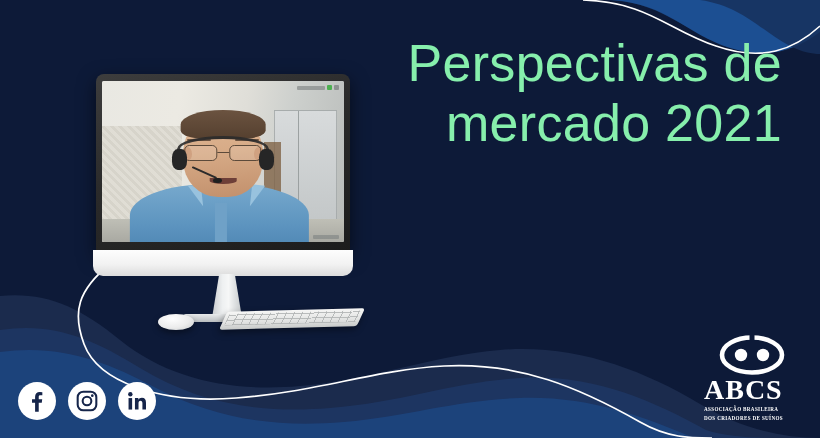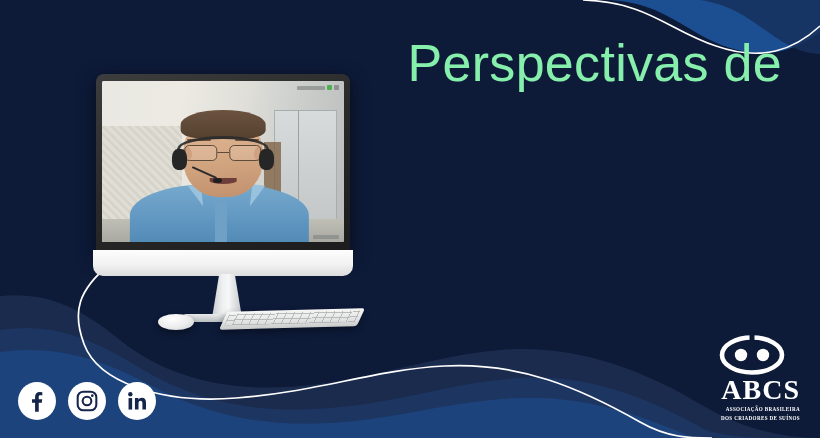--- a/index.html
+++ b/index.html
@@ -291,21 +291,21 @@
     display:flex; align-items:center; justify-content:center;
     cursor:pointer;
   }
   .social-btn svg { display:block; }
 
   
   .logo {
     position:absolute;
     right:20px; bottom:16px;
     width:96px;
-    text-align:right;
+    text-align:left;
     z-index:7;
   }
   .logo-mark { display:block; margin:0 auto 1px auto; }
   .logo-word {
     display:block;
     color:#ffffff;
     font-family:"Liberation Serif", serif;
     font-weight:700;
     font-size:28px;
     line-height:1;
@@ -392,20 +392,21 @@
     </div>
     <div class="imac-chin"></div>
     <div class="imac-neck"></div>
     <div class="imac-foot"></div>
     <div class="keyboard"></div>
     <div class="mouse"></div>
   </div>
 
   <div class="title-block">
     <span class="title-line">Perspectivas de</span>
+    <span class="title-line">mercado 2021</span>
   </div>
 
   <div class="social">
     <a class="social-btn">
       <svg width="26" height="26" viewBox="0 0 24 24" aria-hidden="true">
         <path fill="#16254a" d="M13.6 22v-8.3h2.8l.42-3.25H13.6V8.38c0-.94.26-1.58 1.61-1.58h1.72V3.9A23 23 0 0 0 14.42 3.8c-2.48 0-4.18 1.51-4.18 4.29v2.36H7.4v3.25h2.84V22h3.36z"></path>
       </svg>
     </a>
     <a class="social-btn">
       <svg width="26" height="26" viewBox="0 0 24 24" aria-hidden="true">

